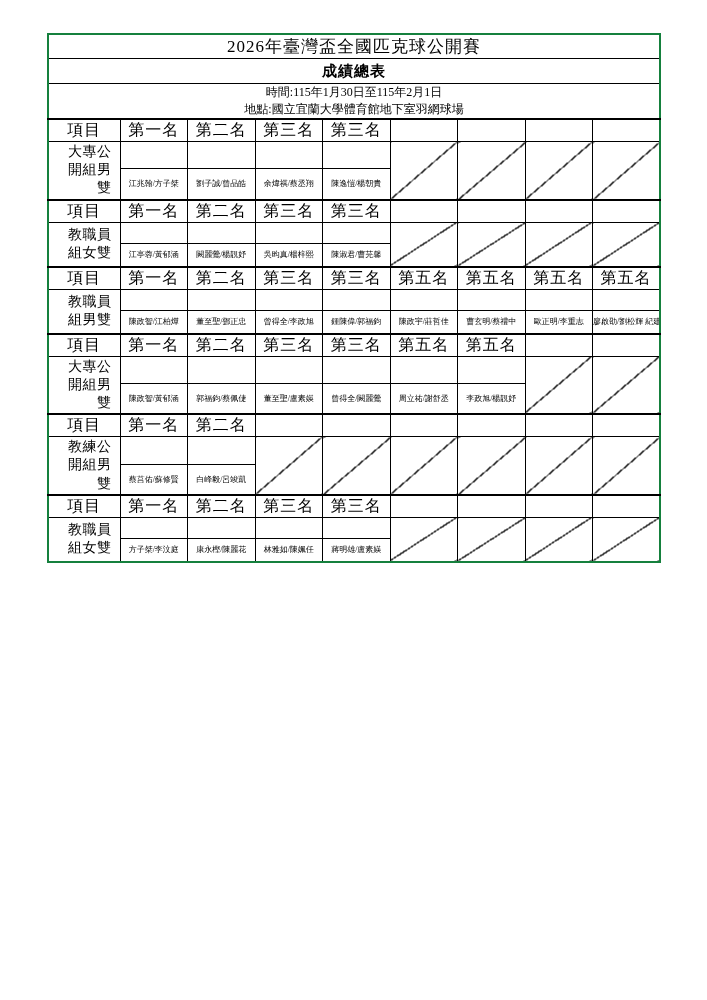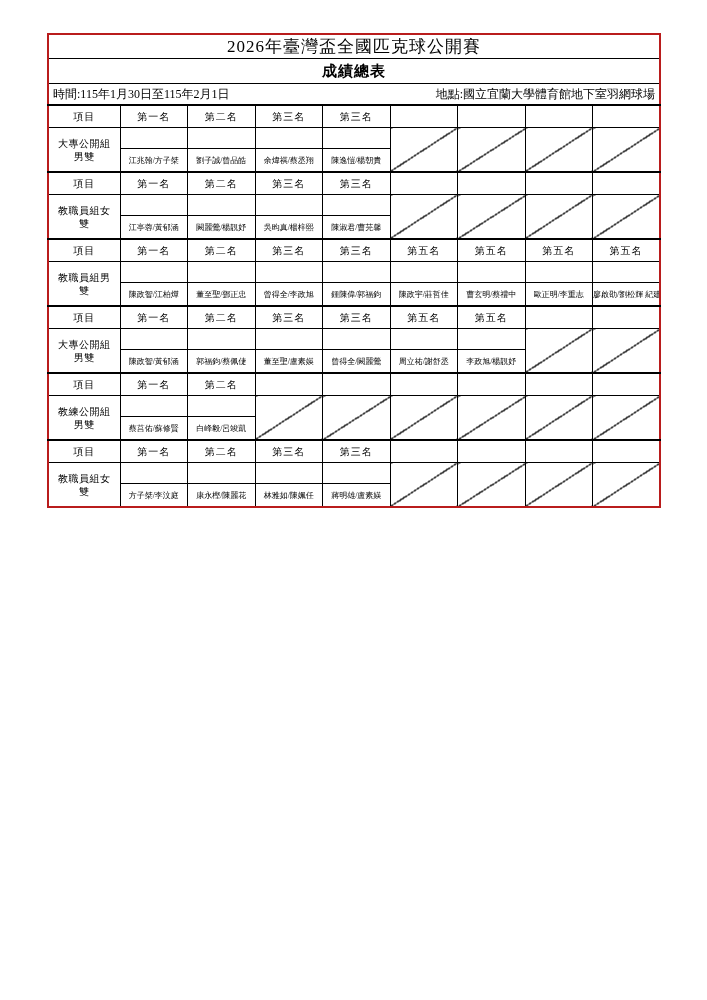--- a/index.html
+++ b/index.html
@@ -16,21 +16,21 @@
     background: #ffffff;
     overflow: hidden;
   }
   table.results {
     position: absolute;
     left: 47px;
     top: 33px;
     border-collapse: collapse;
     table-layout: fixed;
     width: 612px;
-    border: 2px solid #b91c1c;
+    border: 2px solid #15803d;
   }
   td, th {
     border: 1px solid #000;
     padding: 0;
     text-align: center;
     vertical-align: middle;
     font-weight: normal;
     overflow: hidden;
     white-space: nowrap;
   }
@@ -38,28 +38,29 @@
   col.c-rank { width: 67.5px; }
 
   tr.r-title td { height: 23px; font-size: 17px; letter-spacing: 1px; }
   tr.r-sub td   { height: 24px; font-size: 15px; letter-spacing: 1px; font-weight: bold; }
   tr.r-info td  { height: 20px; font-size: 12px; }
   .info-flex {
     display: flex;
     justify-content: space-between;
     align-items: center;
     padding: 0 4px;
-  }
-  tr.r-head th { height: 21px; font-size: 10px; border-top: 2px solid #000; letter-spacing: 1px; }
+    flex-direction: column;
+  }
+  tr.r-head th { height: 21px; font-size: 16px; border-top: 2px solid #000; letter-spacing: 1px; }
   tr.r-blank td { height: 20px; }
   tr.r-names td { height: 22px; font-size: 8px; }
 
   td.c-cat {
-    text-align: center;
-    font-size: 10px;
+    text-align: right;
+    font-size: 14px;
     padding: 1px 8px;
     line-height: 1.3;
     white-space: normal;
     letter-spacing: 0.5px;
   }
   td.diag {
     background: linear-gradient(to bottom right,
       transparent calc(50% - 0.6px),
       #000 calc(50% - 0.6px),
       #000 calc(50% + 0.6px),

